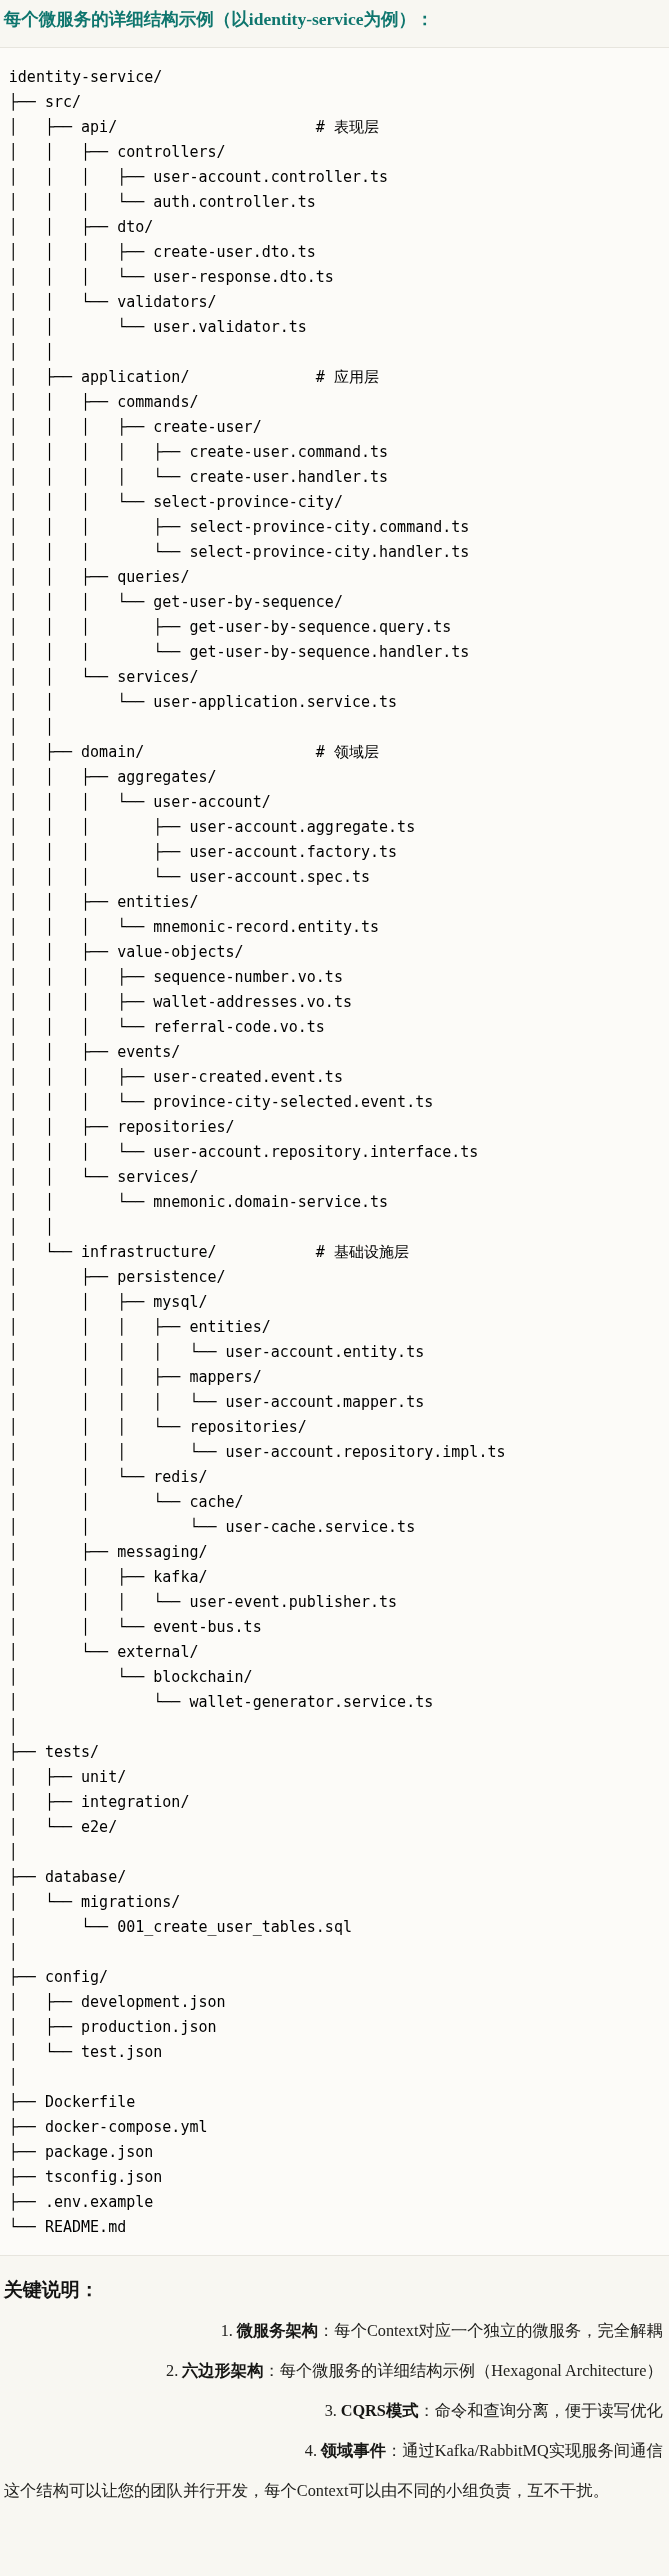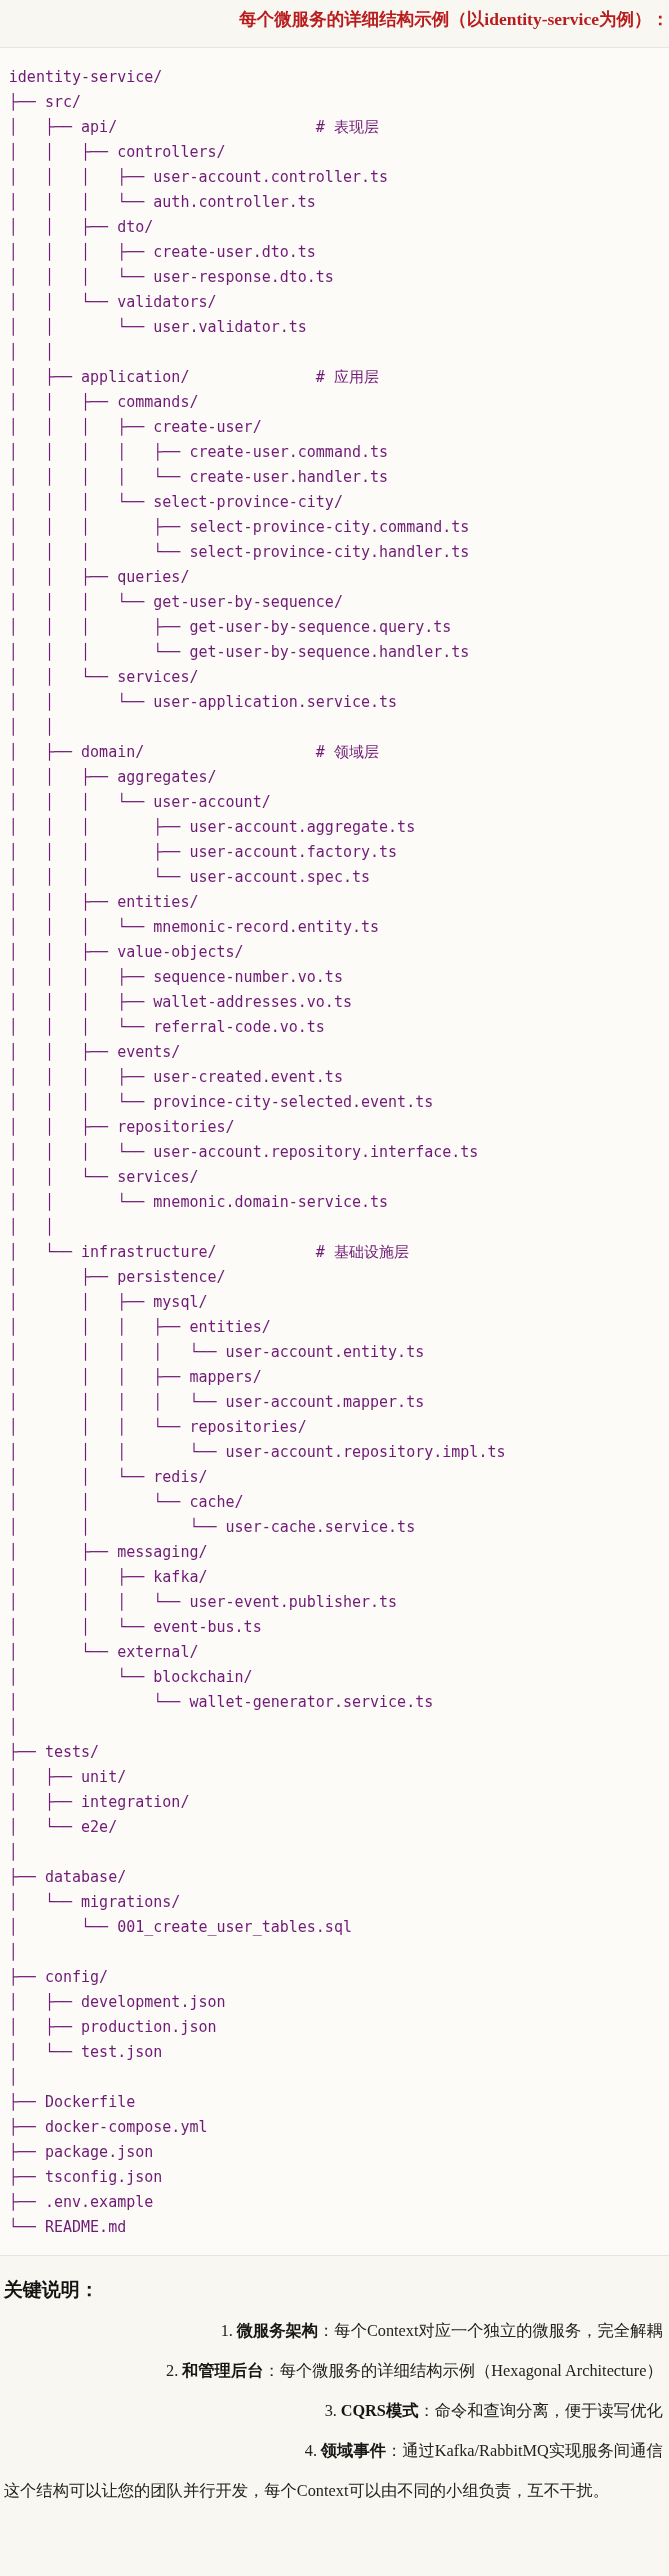--- a/index.html
+++ b/index.html
@@ -9,39 +9,38 @@
     font-family: "Liberation Serif", serif;
     color: #21201d;
   }
   .doc { width: 669px; overflow: hidden; }
 
   .page-title {
     margin: 6.3px 0 15px 3.8px;
     font-size: 17.5px;
     line-height: 26px;
     font-weight: 700;
-    color: #b91c1c;
+    color: #0f766e;
     font-family: "Liberation Serif", serif;
     letter-spacing: 0;
-    text-align: right;
   }
 
   .codeblock {
     background: #fcfbf8;
     border-top: 0.6px solid #e7e5de;
     border-bottom: 0.6px solid #e7e5de;
     width: 100%;
   }
   .codeblock pre {
     margin: 0;
     padding: 16.3px 6.3px 15px 8.8px;
     font-family: "DejaVu Sans Mono", monospace;
     font-size: 15px;
     line-height: 25px;
-    color: #701a75;
+    color: #000000;
     white-space: pre;
     overflow: hidden;
   }
 
   .notes { margin: 0 6.3px 0 3.8px; }
   .notes-heading {
     margin: 21px 0 12px 0;
     font-size: 19px;
     line-height: 26px;
     font-weight: 700;
@@ -168,21 +167,21 @@
   </div>
 
   <section class="notes">
     <h3 class="notes-heading">关键说明：</h3>
 
     <ol class="notes-list">
       <li>
         <span class="note-num">1.</span><span class="note-term">微服务架构</span><span class="note-desc">：每个Context对应一个独立的微服务，完全解耦</span>
       </li>
       <li>
-        <span class="note-num">2.</span><span class="note-term">和管理后台</span><span class="note-desc">：每个微服务的详细结构示例（Hexagonal Architecture）</span>
+        <span class="note-num">2.</span><span class="note-term">六边形架构</span><span class="note-desc">：每个微服务的详细结构示例（Hexagonal Architecture）</span>
       </li>
       <li>
         <span class="note-num">3.</span><span class="note-term">CQRS模式</span><span class="note-desc">：命令和查询分离，便于读写优化</span>
       </li>
       <li>
         <span class="note-num">4.</span><span class="note-term">领域事件</span><span class="note-desc">：通过Kafka/RabbitMQ实现服务间通信</span>
       </li>
     </ol>
 
     <p class="footer-text">这个结构可以让您的团队并行开发，每个Context可以由不同的小组负责，互不干扰。</p>

